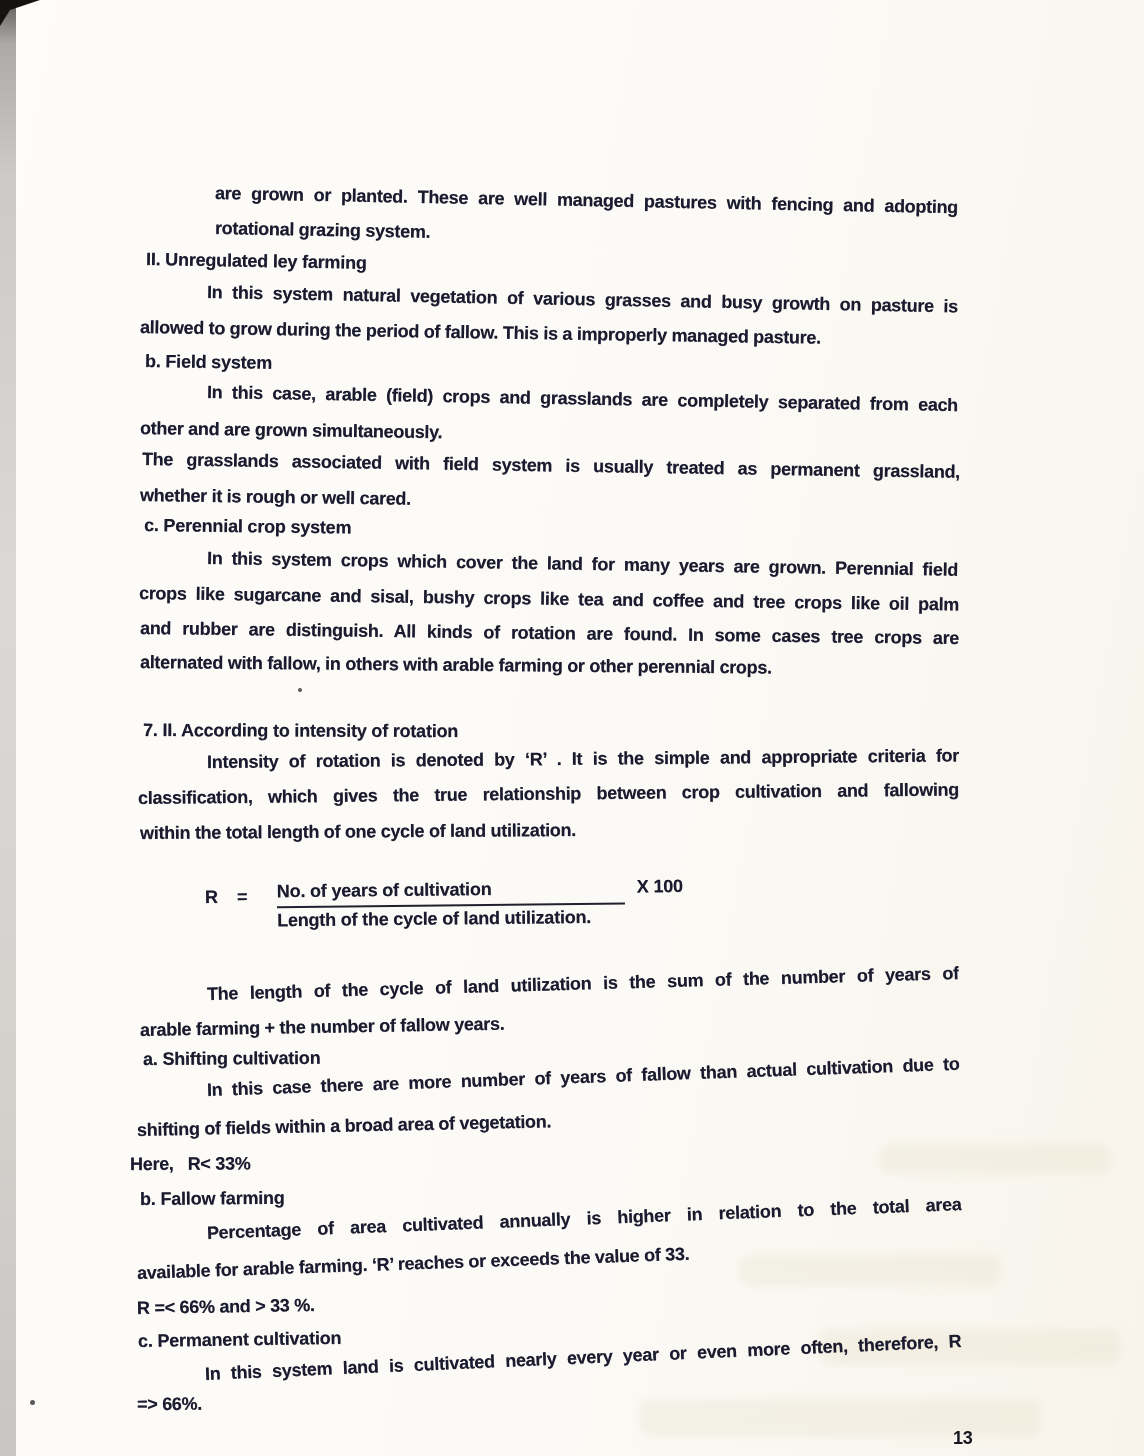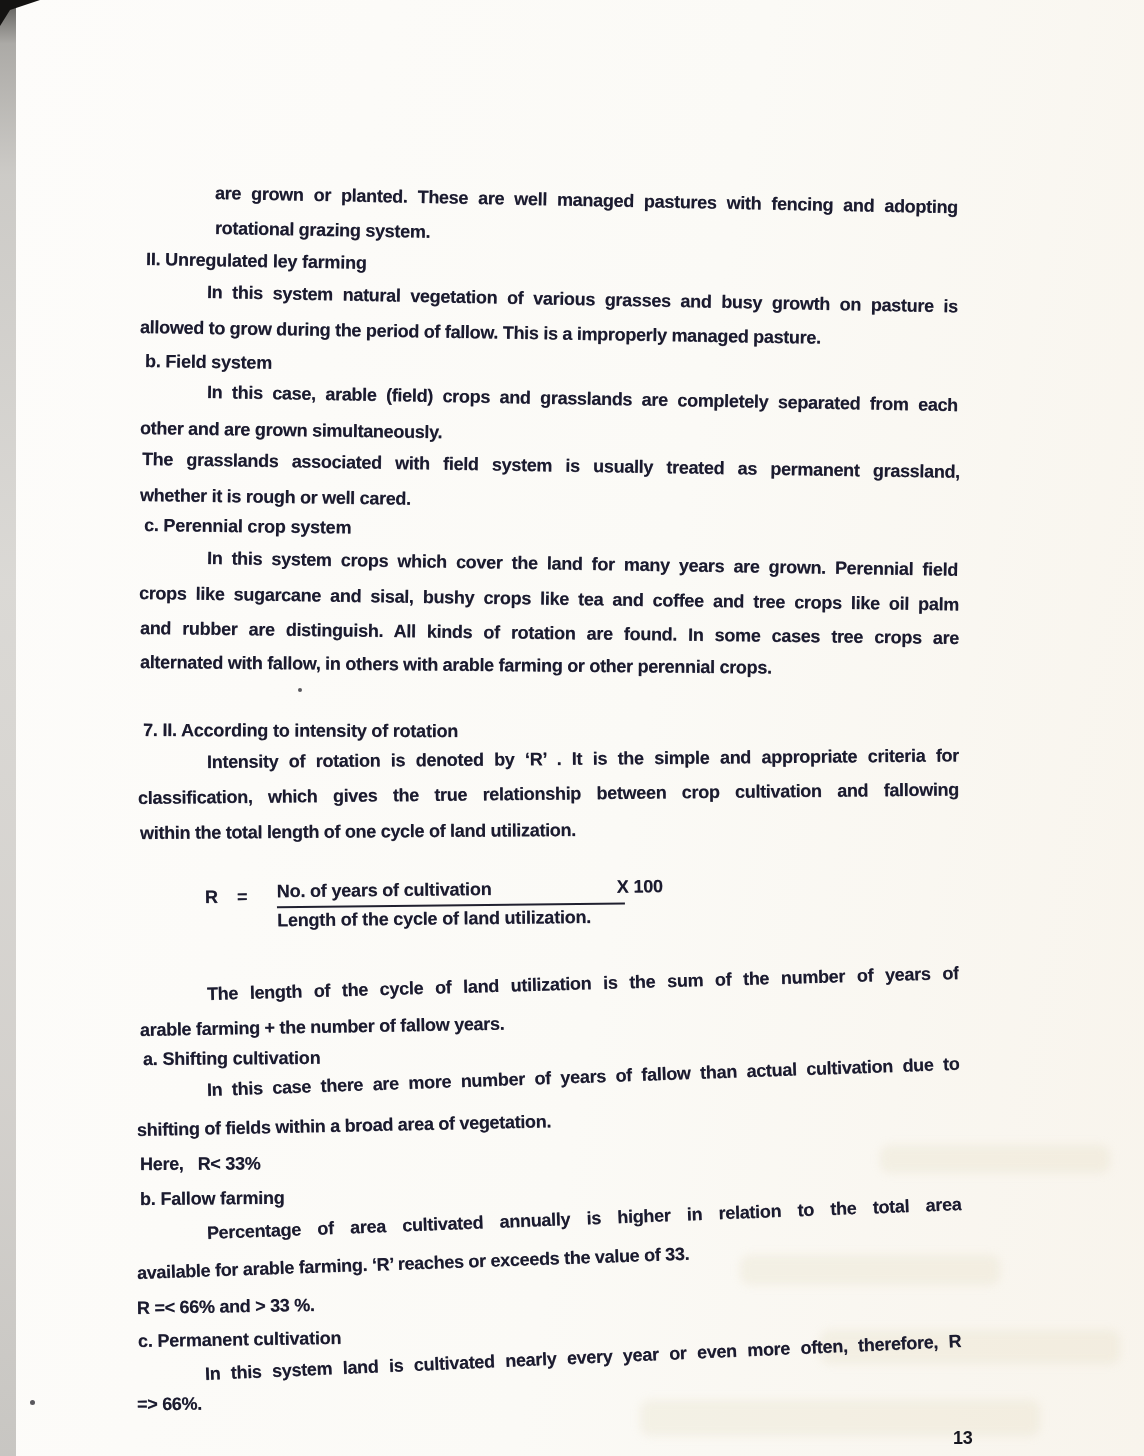--- a/index.html
+++ b/index.html
@@ -80,30 +80,30 @@
   <div class="line hd" style="left:143px;top:719px;transform:rotate(.2deg);">7. II. According to intensity of rotation</div>
   <div class="line j" style="left:207px;top:751px;width:752px;transform:rotate(-.5deg);">Intensity of rotation is denoted by ‘R’ . It is the simple and appropriate criteria for</div>
   <div class="line j" style="left:138px;top:787px;width:821px;transform:rotate(-.6deg);">classification, which gives the true relationship between crop cultivation and fallowing</div>
   <div class="line" style="left:140px;top:822px;transform:rotate(-.4deg);">within the total length of one cycle of land utilization.</div>
 
   <div class="formula" style="left:205px;top:878px;transform:rotate(-.6deg);">
     <span style="left:0;top:9px;">R</span>
     <span style="left:32px;top:9px;">=</span>
     <span class="f-num" style="left:72px;top:4px;">No. of years of cultivation</span>
     <span style="left:72px;top:33px;">Length of the cycle of land utilization.</span>
-    <span style="left:412px;top:3px;">X 100</span>
+    <span style="left:432px;top:3px;">X 100</span>
   </div>
 
   <div class="line j" style="left:207px;top:983px;width:752px;transform:rotate(-1.6deg);">The length of the cycle of land utilization is the sum of the number of years of</div>
   <div class="line" style="left:140px;top:1019px;transform:rotate(-1deg);">arable farming + the number of fallow years.</div>
 
   <div class="line hd" style="left:143px;top:1048px;transform:rotate(-.4deg);">a. Shifting cultivation</div>
   <div class="line j" style="left:207px;top:1079px;width:753px;transform:rotate(-2deg);">In this case there are more number of years of fallow than actual cultivation due to</div>
   <div class="line" style="left:137px;top:1119px;transform:rotate(-1.2deg);">shifting of fields within a broad area of vegetation.</div>
-  <div class="line" style="left:140px;top:1153px;transform:rotate(-.3deg);text-align:right;">Here,   R&lt; 33%</div>
+  <div class="line" style="left:130px;top:1153px;transform:rotate(-.3deg);text-align:right;">Here,   R&lt; 33%</div>
 
   <div class="line hd" style="left:140px;top:1188px;transform:rotate(-.5deg);">b. Fallow farming</div>
   <div class="line j" style="left:207px;top:1222px;width:755px;transform:rotate(-2.2deg);">Percentage of area cultivated annually is higher in relation to the total area</div>
   <div class="line" style="left:137px;top:1262px;transform:rotate(-2deg);">available for arable farming. ‘R’ reaches or exceeds the value of 33.</div>
   <div class="line" style="left:137px;top:1297px;transform:rotate(-1deg);">R =&lt; 66% and &gt; 33 %.</div>
 
   <div class="line hd" style="left:138px;top:1330px;transform:rotate(-.9deg);">c. Permanent cultivation</div>
   <div class="line j" style="left:205px;top:1363px;width:757px;transform:rotate(-2.5deg);">In this system land is cultivated nearly every year or even more often, therefore,  R</div>
   <div class="line" style="left:137px;top:1393px;transform:rotate(-.2deg);">=&gt; 66%.</div>
 

